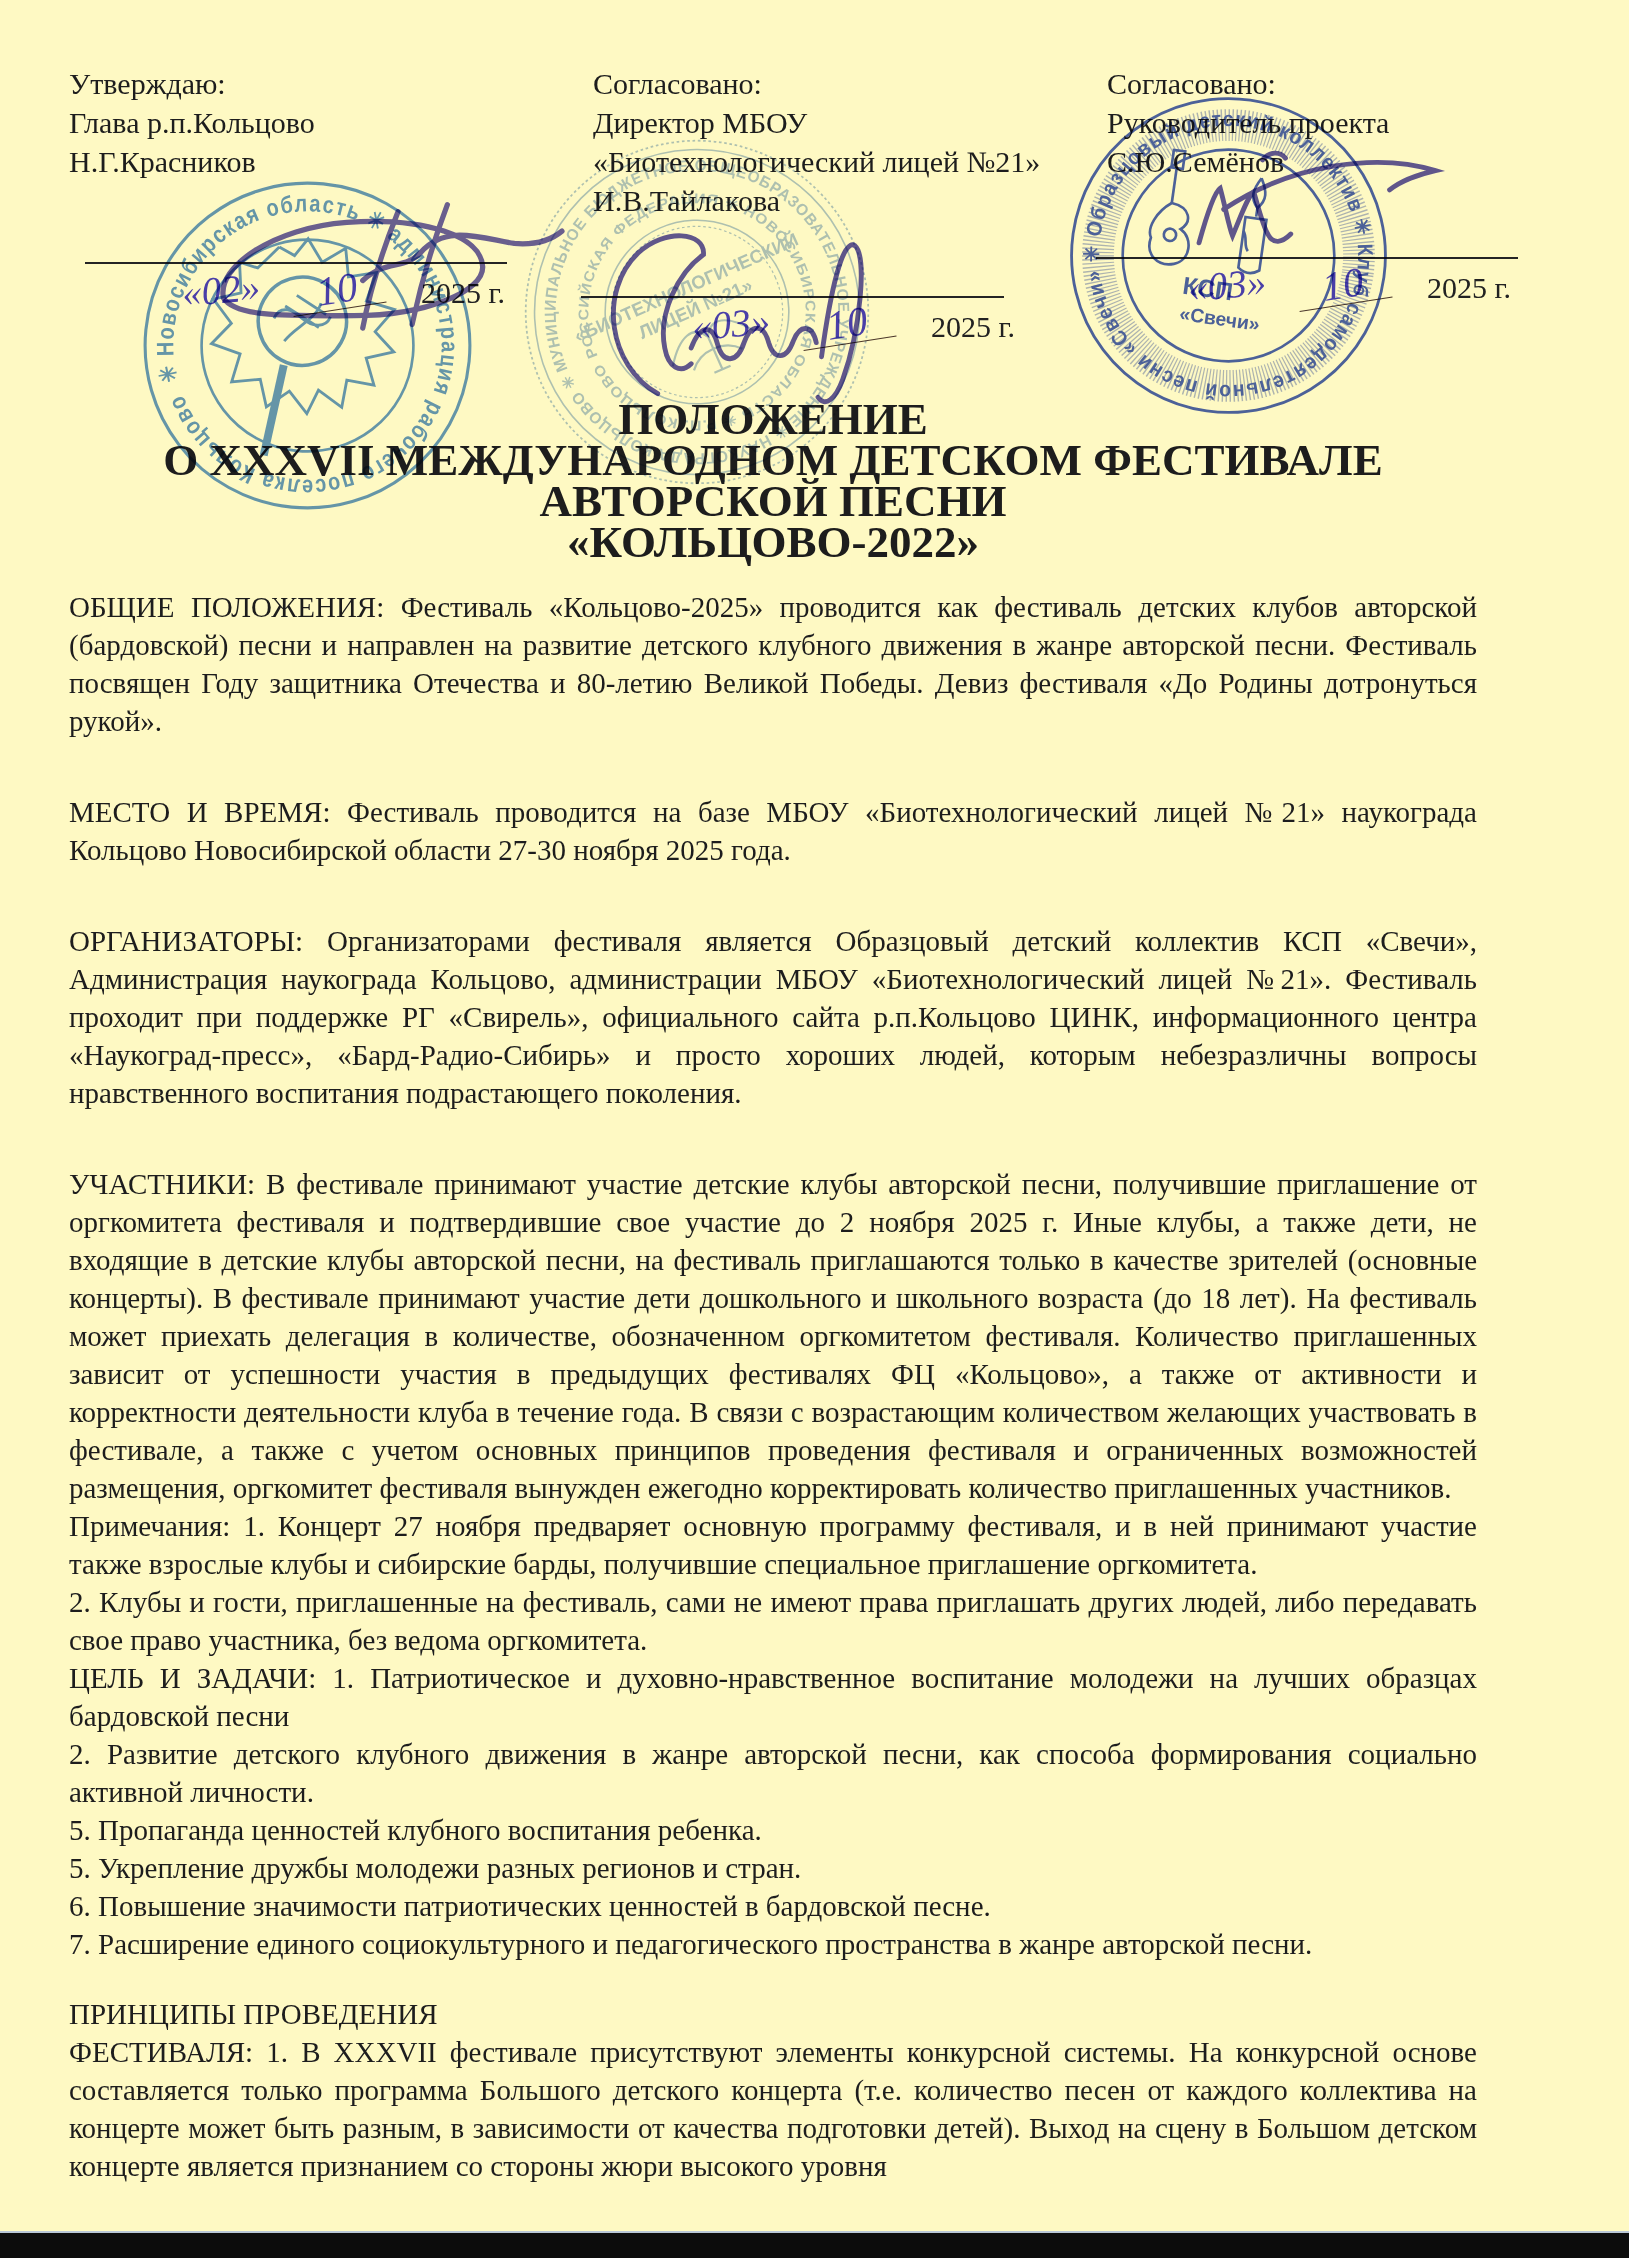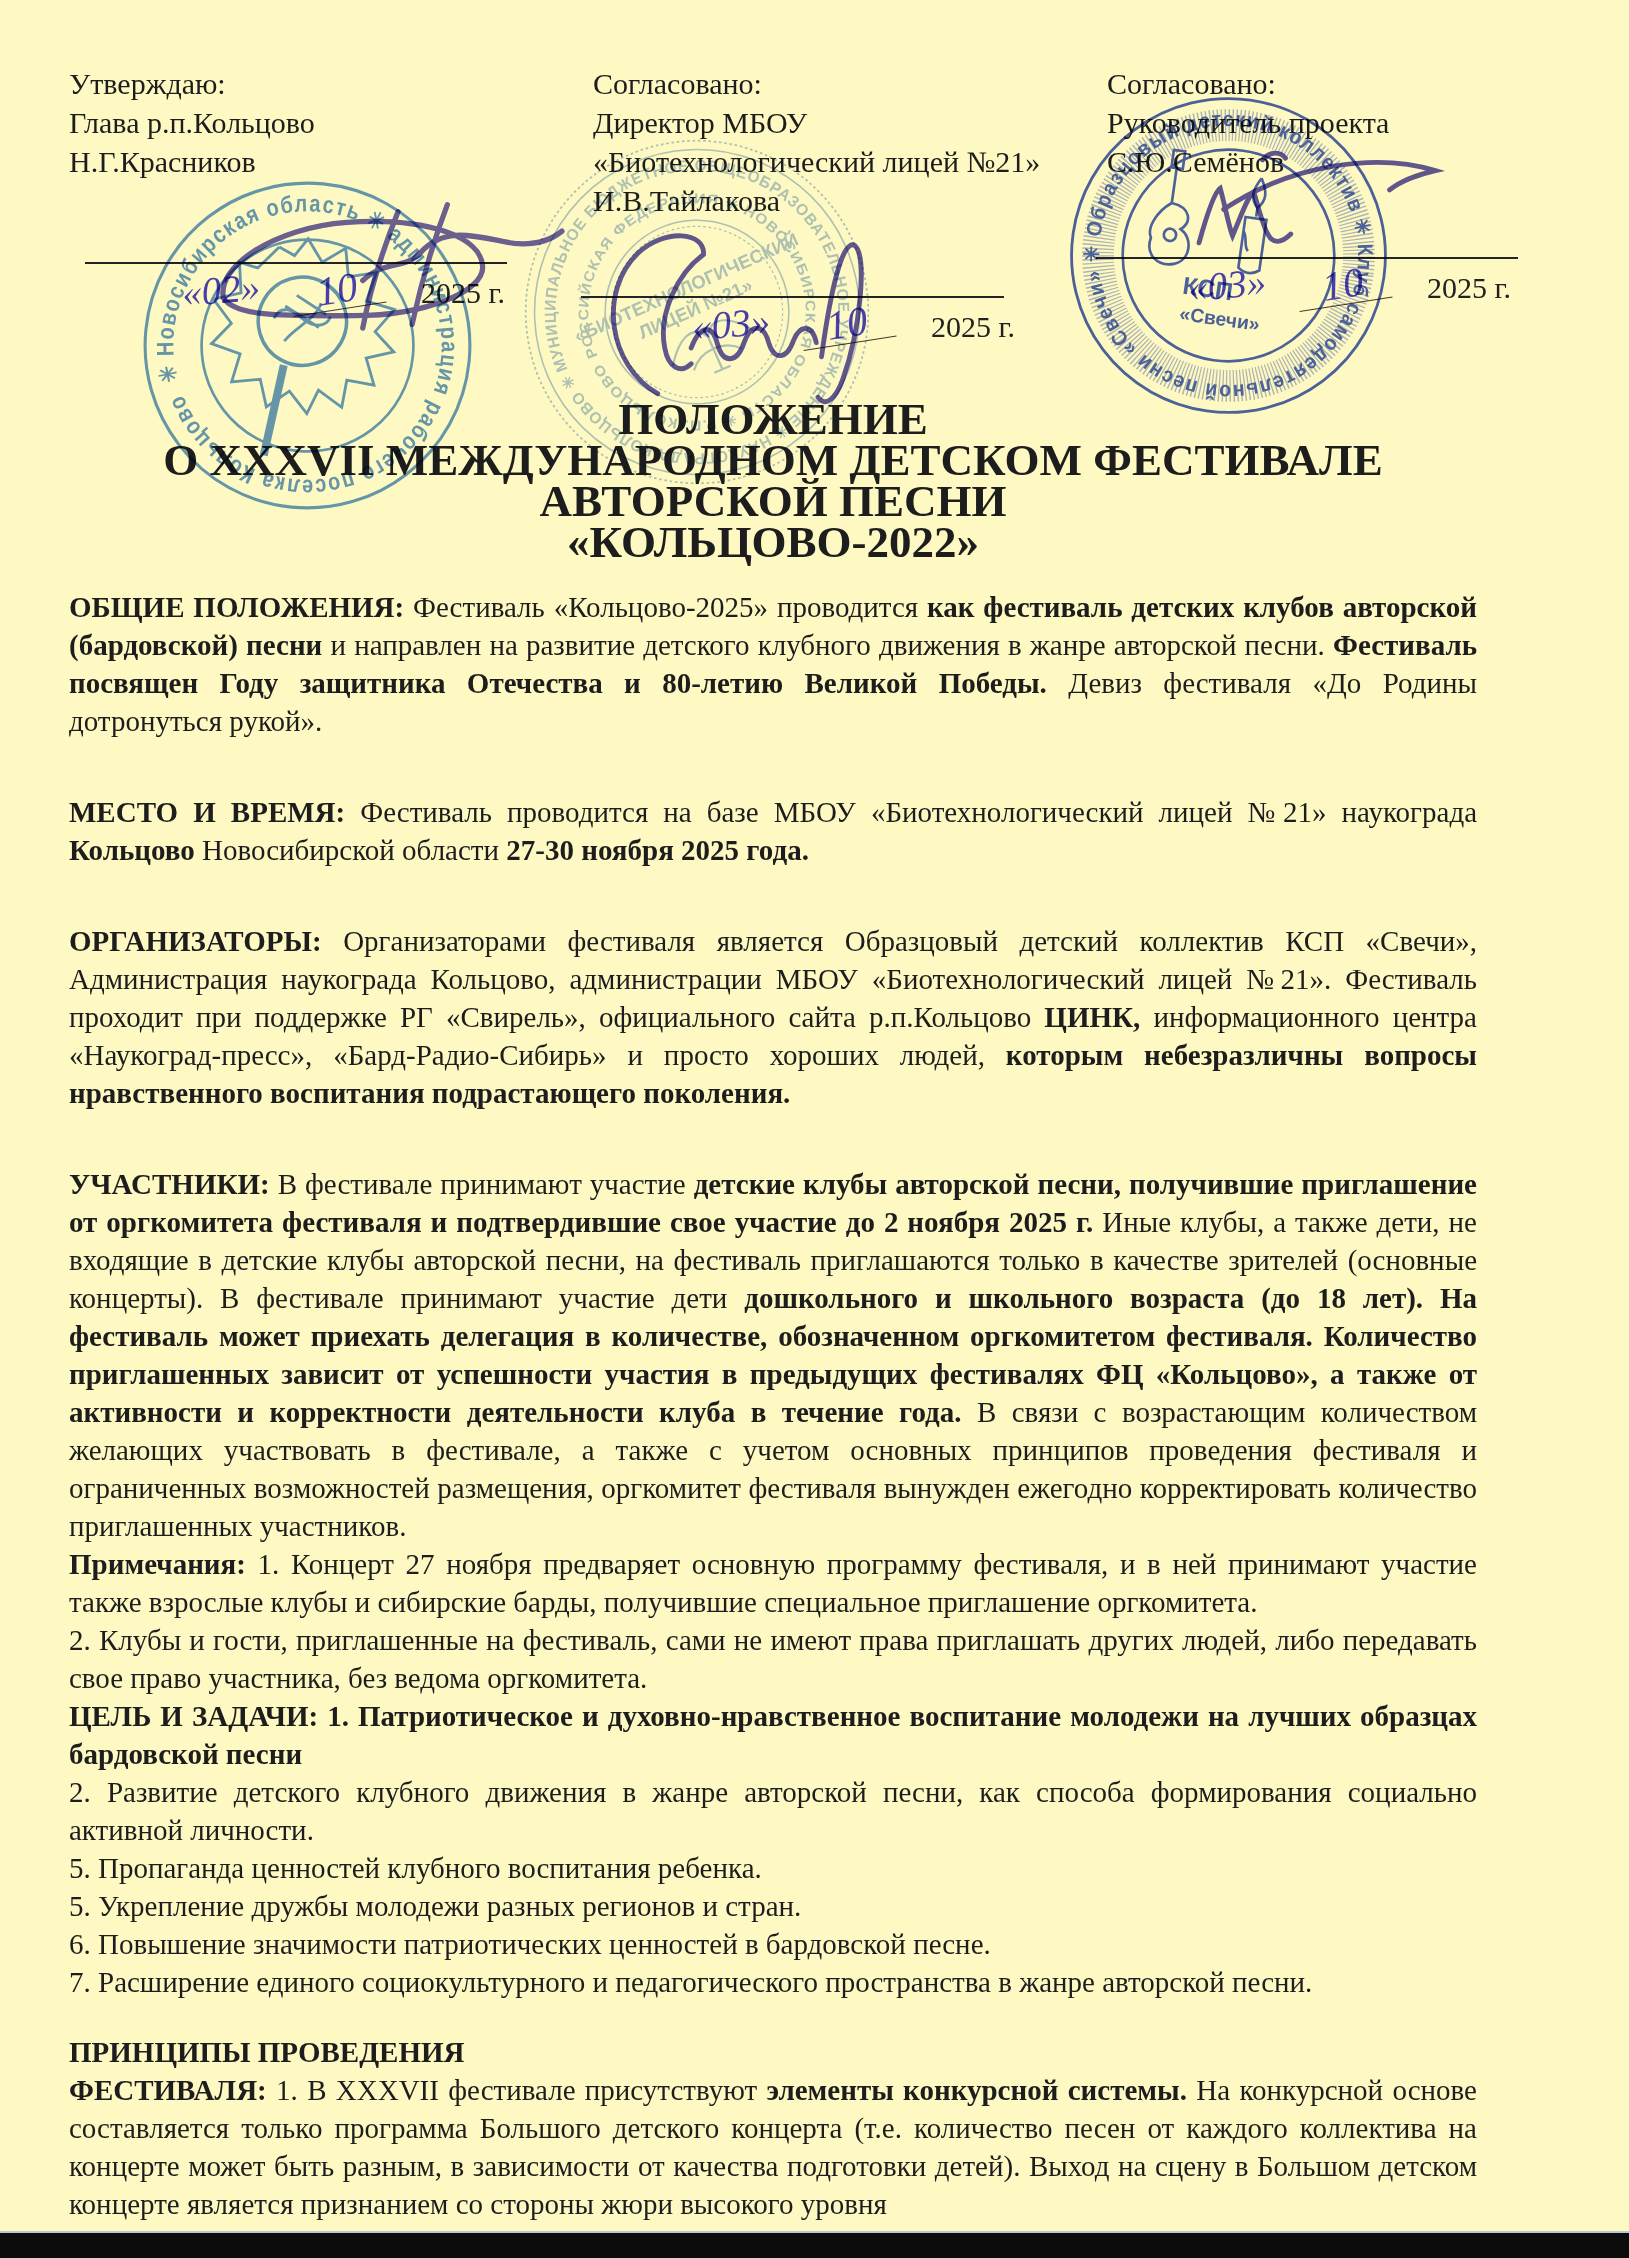--- a/index.html
+++ b/index.html
@@ -23,21 +23,21 @@
       transform:rotate(-5deg);display:inline-block;}
   .hw-month{font-style:italic;color:#4a3fa8;font-size:41px;line-height:39px;
       transform:rotate(-9deg);display:inline-block;padding:0 26.5px 0 26.5px;margin-left:30px;
       border-bottom:1.8px solid #4b372a;}
   .year{font-size:30px;color:#222;margin-left:37px;}
   
   .doc-body{position:absolute;left:69px;top:399px;width:1408px;font-size:29px;
             line-height:38px;text-align:justify;z-index:10;}
   .title{text-align:center;font-weight:bold;font-size:45px;line-height:41px;margin:0 0 25px 0;}
   .para{margin:0;}
-  .para .b{font-weight:bold;}
+  .para .b{font-weight:normal;}
   .sec{margin-top:53px;}
   .sec-big{}
   .sec-mid{margin-top:32px;}
   
   .stamp{position:absolute;mix-blend-mode:multiply;z-index:20;}
   .sig{position:absolute;mix-blend-mode:multiply;z-index:30;}
   .stamp text{font-family:"Liberation Sans",sans-serif;font-weight:bold;}
   
   .scan-bar{position:absolute;left:0;right:0;bottom:0;height:25px;background:#0c0c0c;
             border-top:2.6px solid #b9c7d6;z-index:50;}

